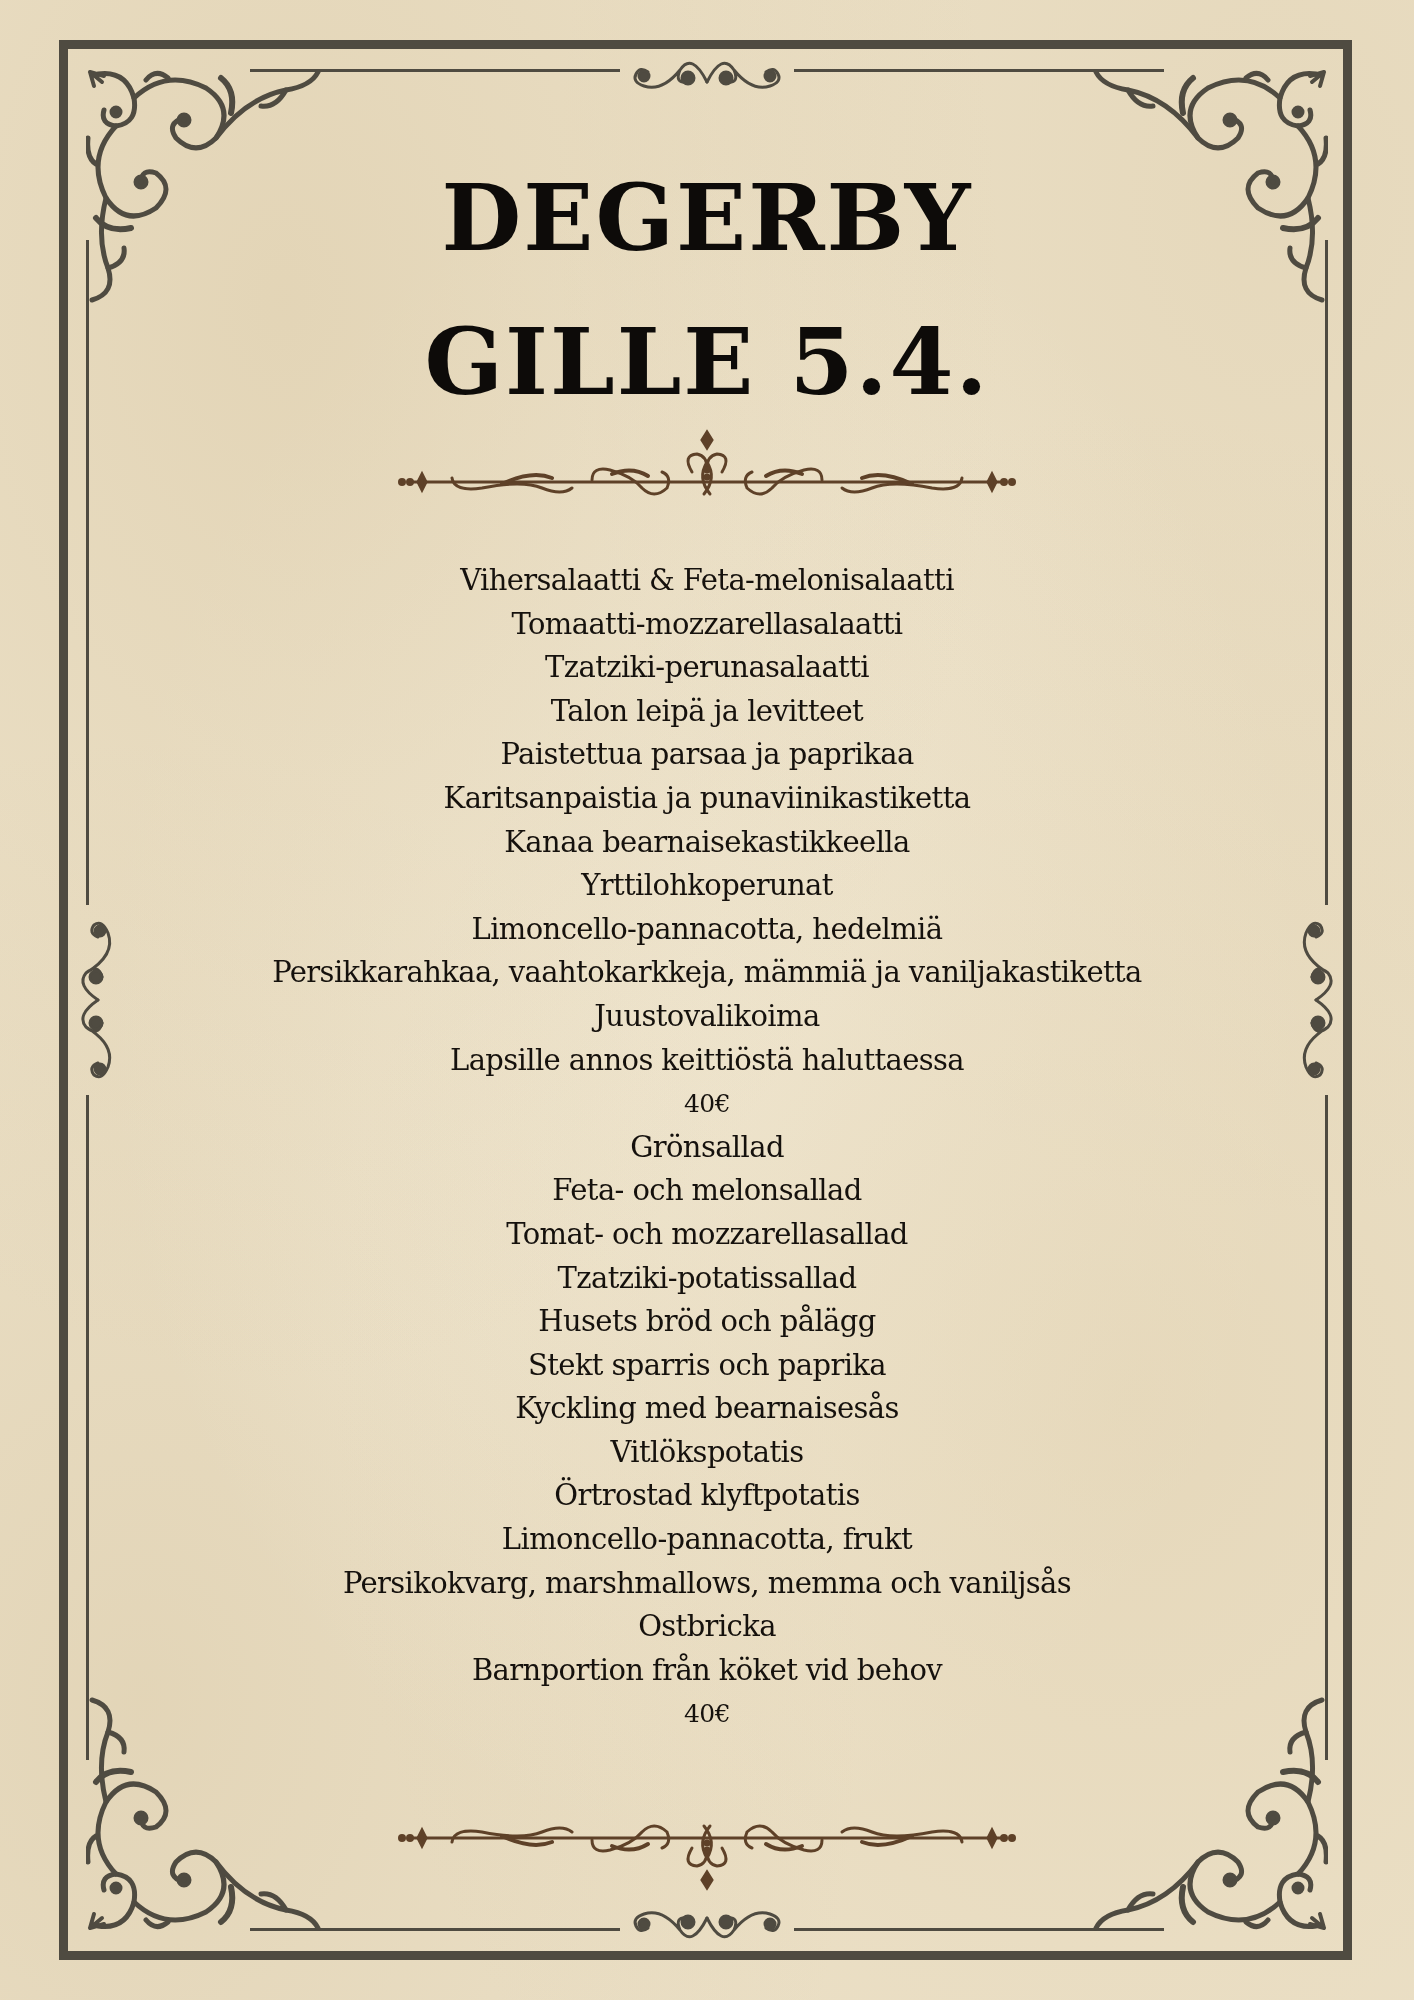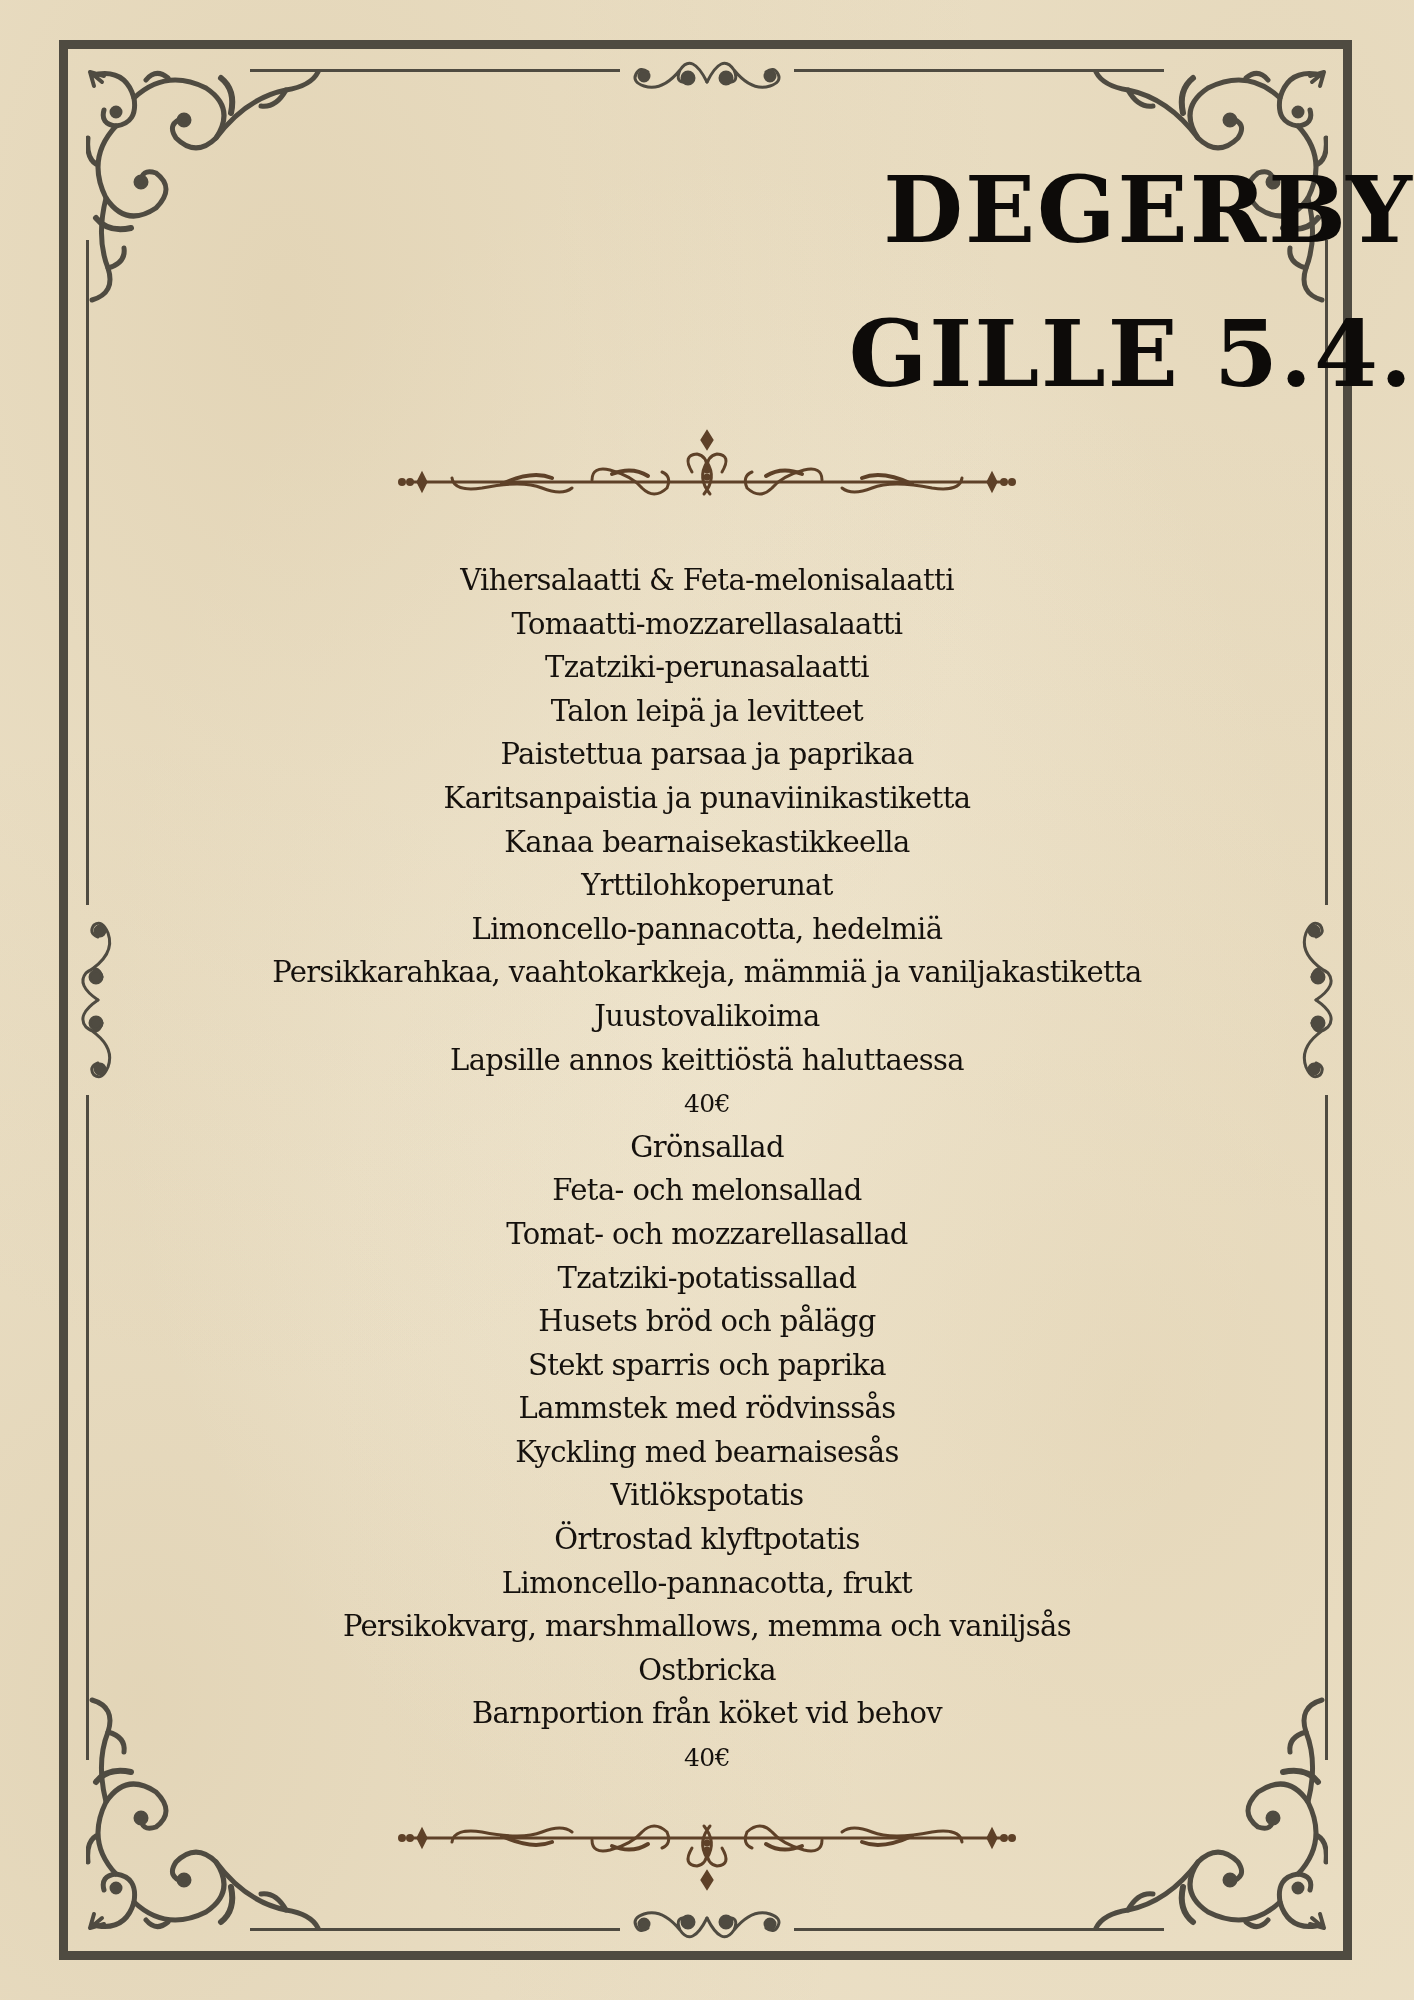--- a/index.html
+++ b/index.html
@@ -52,26 +52,26 @@
       width: 48px; height: 190px;
       top: 905px;
     }
     .edge-scroll-v.left { left: 76px; }
     .edge-scroll-v.right { right: 76px; transform: scaleX(-1); }
     .edge-scroll-h svg, .edge-scroll-v svg { width: 100%; height: 100%; display: block; }
 
     .title {
       position: absolute;
       left: 0; right: 0;
-      text-align: right;
+      text-align: center;
       font-family: "DejaVu Serif", serif;
       font-weight: bold;
       color: #0d0b09;
       letter-spacing: 2px;
-      margin: 0;
+      margin: 8px;
     }
     .title.line1 { top: 156px; font-size: 92px; }
     .title.line2 { top: 300px; font-size: 92px; }
 
     .divider {
       position: absolute;
       left: 392px;
       width: 630px;
       height: 100px;
     }
@@ -274,21 +274,20 @@
   <li>Persikkarahkaa, vaahtokarkkeja, mämmiä ja vaniljakastiketta</li>
   <li>Juustovalikoima</li>
   <li>Lapsille annos keittiöstä haluttaessa</li>
   <li class="price">40€</li>
   <li>Grönsallad</li>
   <li>Feta- och melonsallad</li>
   <li>Tomat- och mozzarellasallad</li>
   <li>Tzatziki-potatissallad</li>
   <li>Husets bröd och pålägg</li>
   <li>Stekt sparris och paprika</li>
-  <li>Lammstek med rödvinssås</li>
   <li>Kyckling med bearnaisesås</li>
   <li>Vitlökspotatis</li>
   <li>Örtrostad klyftpotatis</li>
   <li>Limoncello-pannacotta, frukt</li>
   <li>Persikokvarg, marshmallows, memma och vaniljsås</li>
   <li>Ostbricka</li>
   <li>Barnportion från köket vid behov</li>
   <li class="price">40€</li>
 </ul>
 

